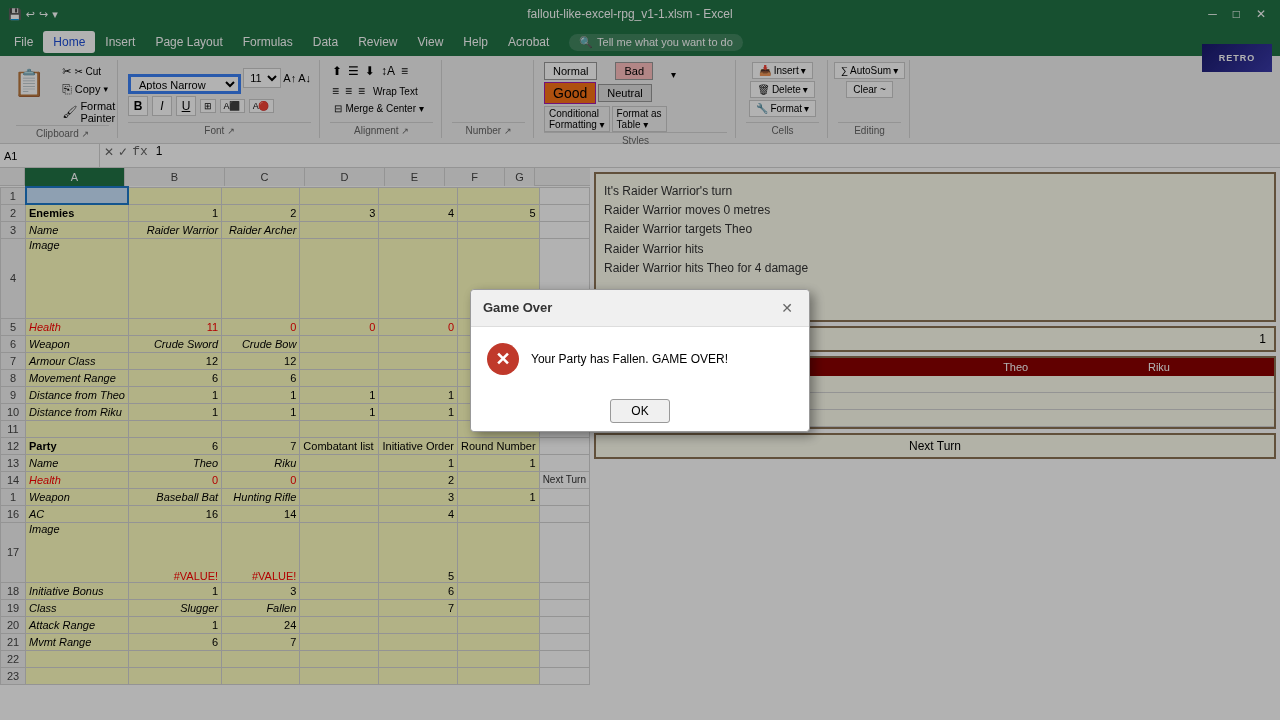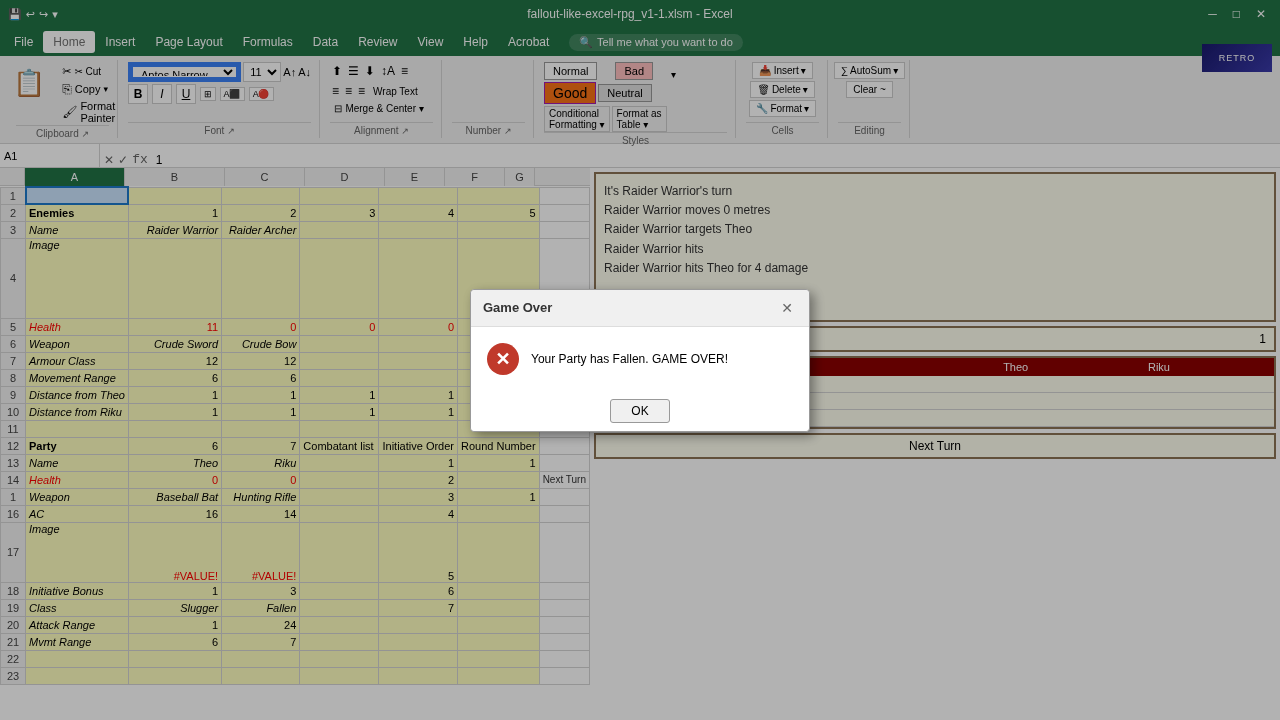--- a/index.html
+++ b/index.html
@@ -29,21 +29,21 @@
       height: 28px;
       padding: 0 4px;
     }
     .menu-item {
       color: white;
       padding: 4px 10px;
       font-size: 12px;
       cursor: pointer;
       border-radius: 3px;
     }
-    .menu-item.active { background: white; color: #737373; }
+    .menu-item.active { background: white; color: #1d4ed8; }
 
     
     #ribbon {
       background: #f3f3f3;
       border-bottom: 1px solid #d4d4d4;
       padding: 4px 8px;
       display: flex;
       align-items: flex-start;
       gap: 2px;
       height: 88px;
@@ -79,42 +79,43 @@
     .ribbon-col { display: flex; flex-direction: column; gap: 2px; }
 
     
     .clipboard-group { width: 110px; }
     .paste-btn { font-size: 28px; padding: 4px 8px; }
     .small-btn { font-size: 11px; padding: 1px 4px; display: flex; align-items: center; gap: 3px; cursor: pointer; border-radius: 2px; }
 
     
     .font-group { width: 200px; }
     .font-select {
-      border: 5px solid #3b82f6;
+      border: 3px solid #3b82f6;
       background: white;
       padding: 1px 4px;
       font-size: 11px;
       height: 20px;
       width: 130px;
       cursor: pointer;
+      margin-top: 12px;
     }
     .font-size-select {
       border: 1px solid #ccc;
       background: white;
       padding: 1px 2px;
       font-size: 11px;
       height: 20px;
       width: 40px;
       cursor: pointer;
     }
 
     
     #formulabar {
       display: flex;
-      align-items: flex-end;
+      align-items: flex-start;
       height: 24px;
       border-bottom: 1px solid #d4d4d4;
       background: white;
     }
     .name-box {
       width: 100px;
       border-right: 1px solid #d4d4d4;
       padding: 0 4px;
       font-size: 11px;
       display: flex;
@@ -357,21 +358,21 @@
   <div class="menu-item">Help</div>
   <div class="menu-item">Acrobat</div>
   <div style="flex:1;display:flex;align-items:center;margin-left:10px;">
     <div style="background:rgba(255,255,255,0.15);border-radius:12px;padding:2px 10px;color:white;font-size:11px;display:flex;align-items:center;gap:4px;cursor:pointer;">
       <span>🔍</span>
       <span>Tell me what you want to do</span>
     </div>
   </div>
 
   <div style="display:flex;align-items:center;margin-right:4px;">
-    <div style="background:linear-gradient(135deg,#1a1a6e,#3a3aaa);width:70px;height:28px;display:flex;align-items:center;justify-content:center;font-size:9px;color:white;font-weight:normal;letter-spacing:1px;margin-top:32px;">
+    <div style="background:linear-gradient(135deg,#1a1a6e,#3a3aaa);width:70px;height:28px;display:flex;align-items:center;justify-content:center;font-size:9px;color:white;font-weight:bold;letter-spacing:1px;margin-top:32px;">
       <span>RETRO</span>
     </div>
   </div>
 </div>
 
 <div id="ribbon">
 
   <div class="ribbon-group clipboard-group">
     <div style="display:flex;gap:4px;flex:1;align-items:flex-start;padding-top:2px;">
       <div class="ribbon-btn paste-btn" style="font-size:26px;">📋</div>

